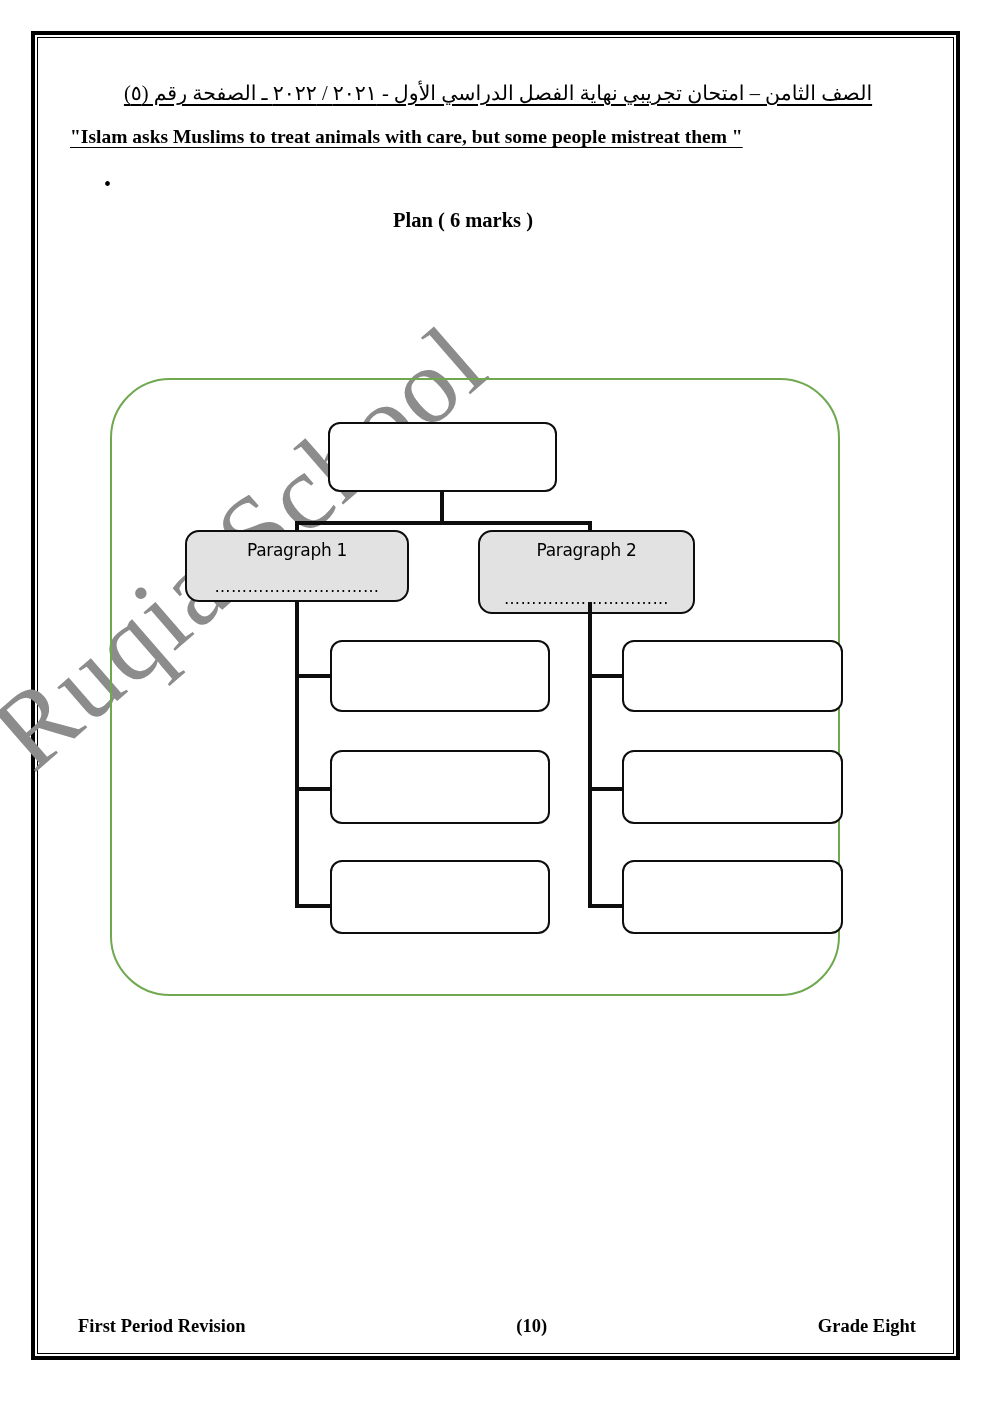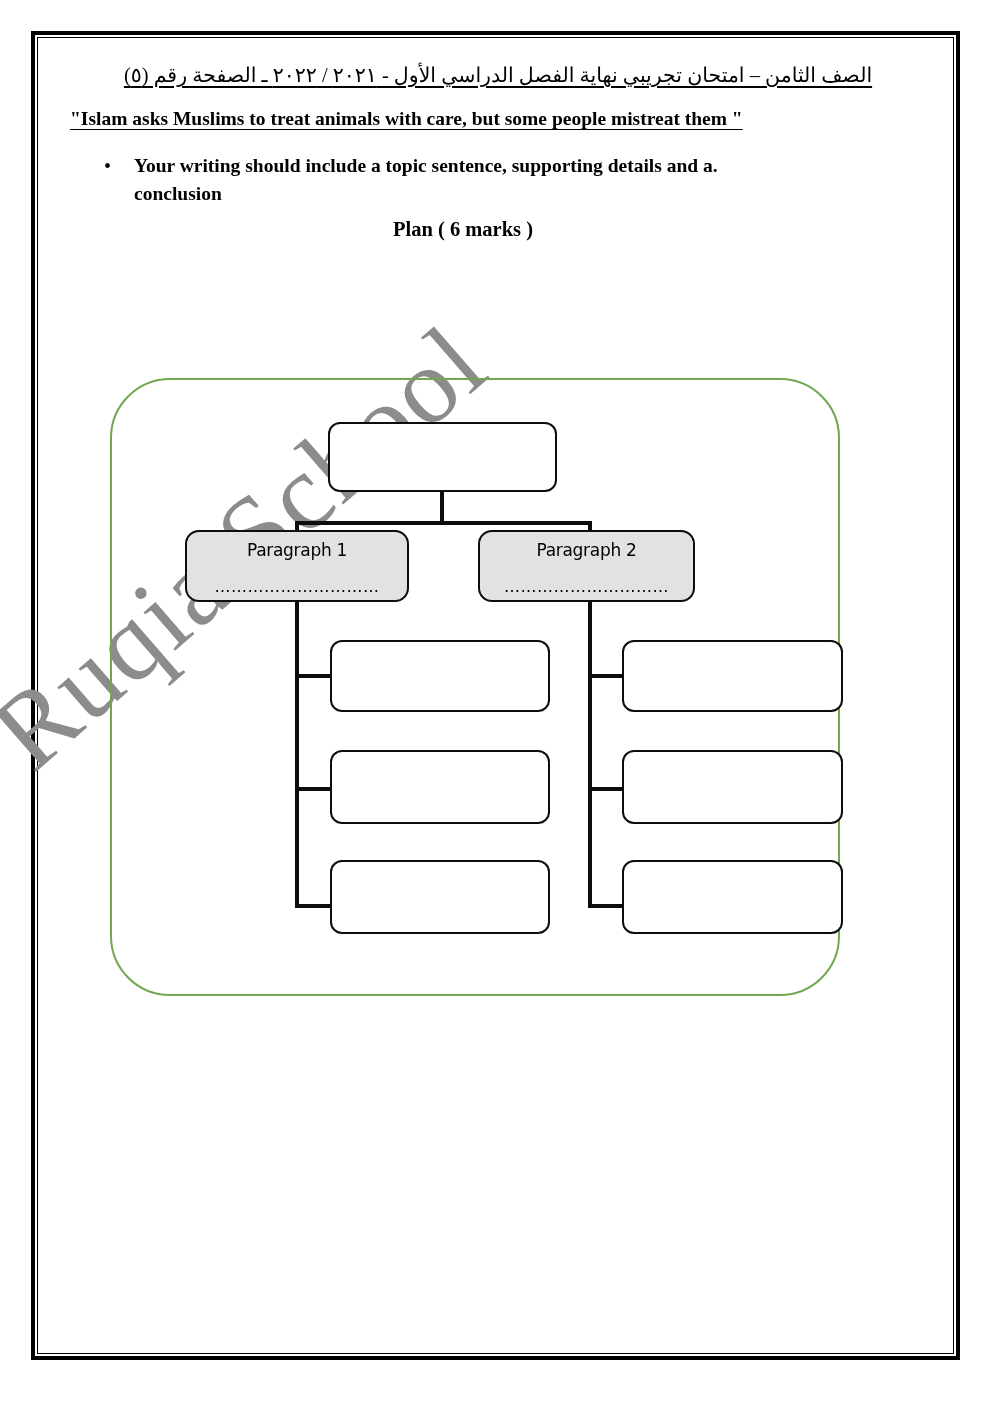--- a/index.html
+++ b/index.html
@@ -58,21 +58,21 @@
     white-space: nowrap;
     transform: rotate(-41deg);
     transform-origin: left bottom;
     letter-spacing: 2px;
   }
 
   
   .content {
     position: absolute;
     left: 68px;
-    top: 62px;
+    top: 80px;
     width: 860px;
     z-index: 10;
   }
 
   .arabic-header {
     direction: rtl;
     text-align: center;
     font-family: "Liberation Serif", serif;
     font-size: 20.5px;
     font-weight: normal;
@@ -242,21 +242,20 @@
   <div class="content">
 
     <div class="arabic-header">الصف الثامن – امتحان تجريبي نهاية الفصل الدراسي الأول   -  ٢٠٢١ / ٢٠٢٢ ـ الصفحة رقم (٥)</div>
 
 
     <div class="quote-line">"Islam asks Muslims to treat animals with care, but some people mistreat them "</div>
 
 
     <div class="bullet-row">
       <span class="bullet-dot">•</span>
-      <span class="bullet-text">Your writing should include a topic sentence, supporting details and a. conclusion</span>
     </div>
 
     <div class="plan-title">Plan  ( 6 marks )</div>
   </div>
 
   <div class="plan-wrap">
     <div class="plan-box"></div>
   </div>
 
   <div class="diagram">
@@ -271,21 +270,21 @@
 
     <div class="conn" style="left:185px; top:143px; width:4px; height:30px;"></div>
 
     <div class="conn" style="left:478px; top:143px; width:4px; height:30px;"></div>
 
     <div class="node shaded" style="left:75px; top:152px; width:224px; height:72px;">
       <div class="node-label">Paragraph 1</div>
       <div class="node-dots">…………………………</div>
     </div>
 
-    <div class="node shaded" style="left:368px; top:152px; width:217px; height:72px;">
+    <div class="node shaded" style="left:368px; top:152px; width:217px; height:84px;">
       <div class="node-label">Paragraph 2</div>
       <div class="node-dots">…………………………</div>
     </div>
 
     <div class="conn" style="left:185px; top:224px; width:4px; height:306px;"></div>
 
     <div class="conn" style="left:185px; top:296px; width:36px; height:4px;"></div>
     <div class="conn" style="left:185px; top:409px; width:36px; height:4px;"></div>
     <div class="conn" style="left:185px; top:526px; width:36px; height:4px;"></div>
 
@@ -309,14 +308,19 @@
       <div class="node-label"></div>
     </div>
     <div class="node" style="left:512px; top:372px; width:221px; height:74px;">
       <div class="node-label"></div>
     </div>
     <div class="node" style="left:512px; top:482px; width:221px; height:74px;">
       <div class="node-label"></div>
     </div>
   </div>
 
+  <div class="footer">
+    <div>First Period Revision</div>
+    <div class="fc">(10)</div>
+    <div>Grade Eight</div>
+  </div>
 
 </div>
 
 </body></html>

